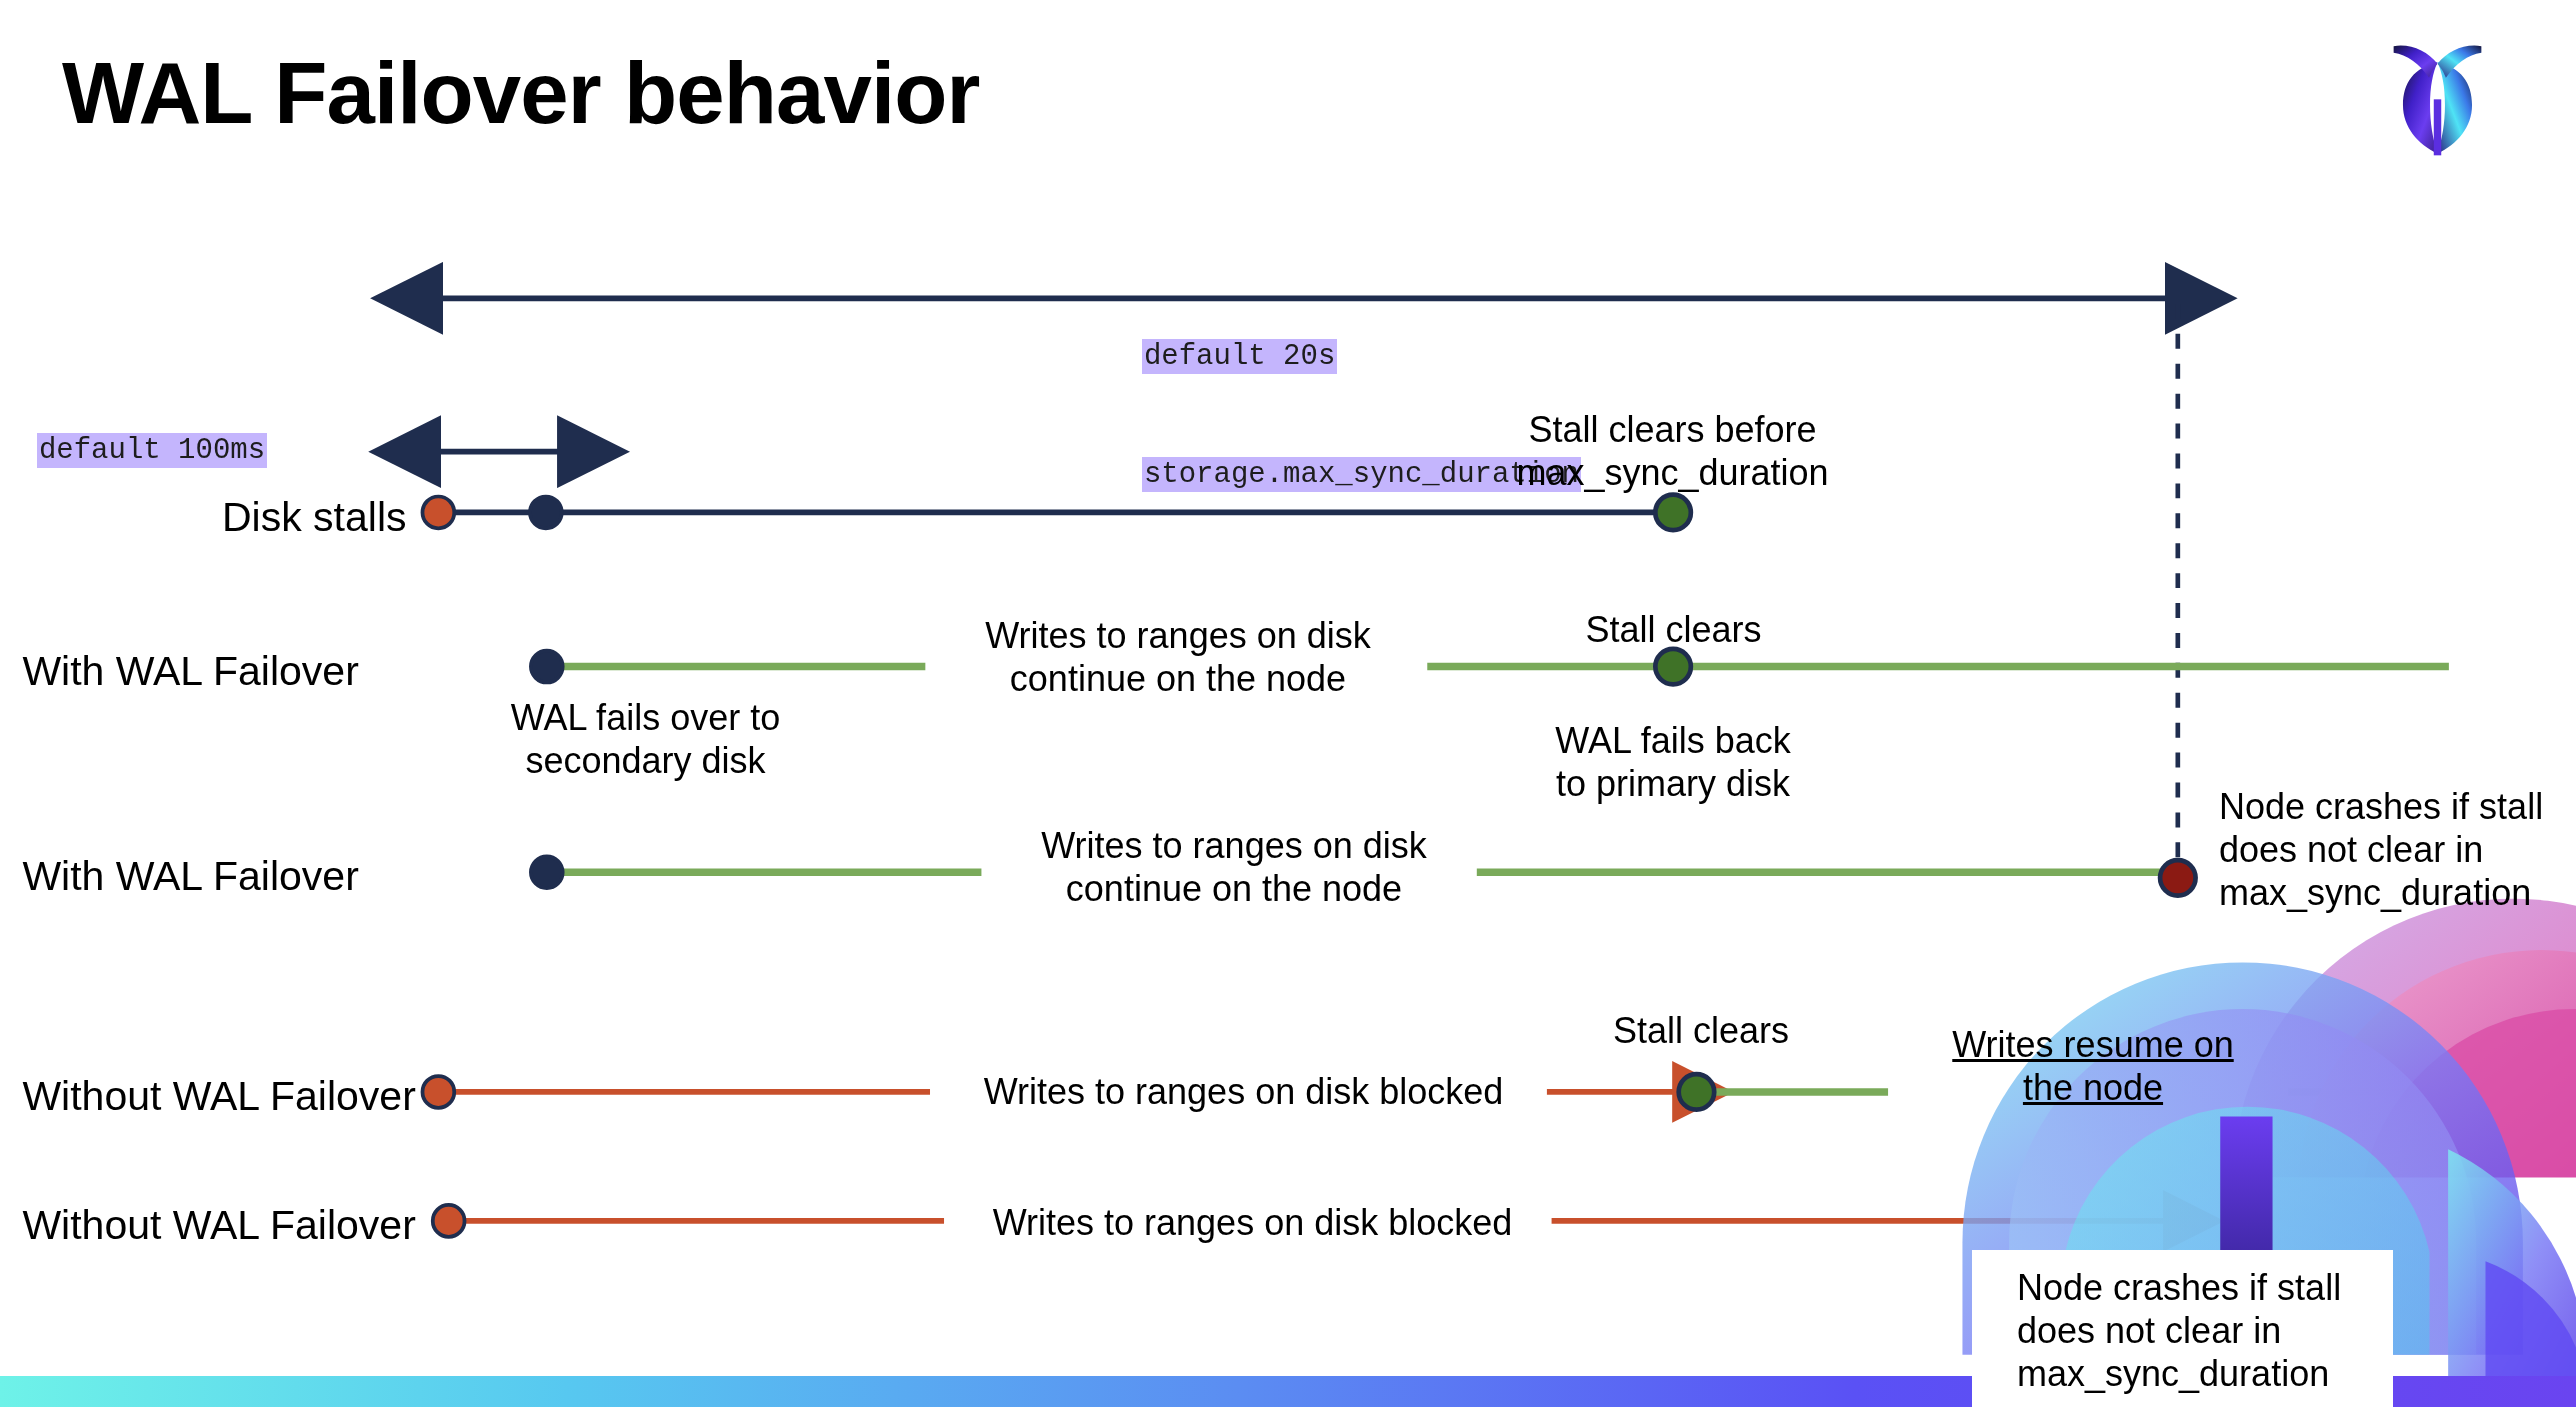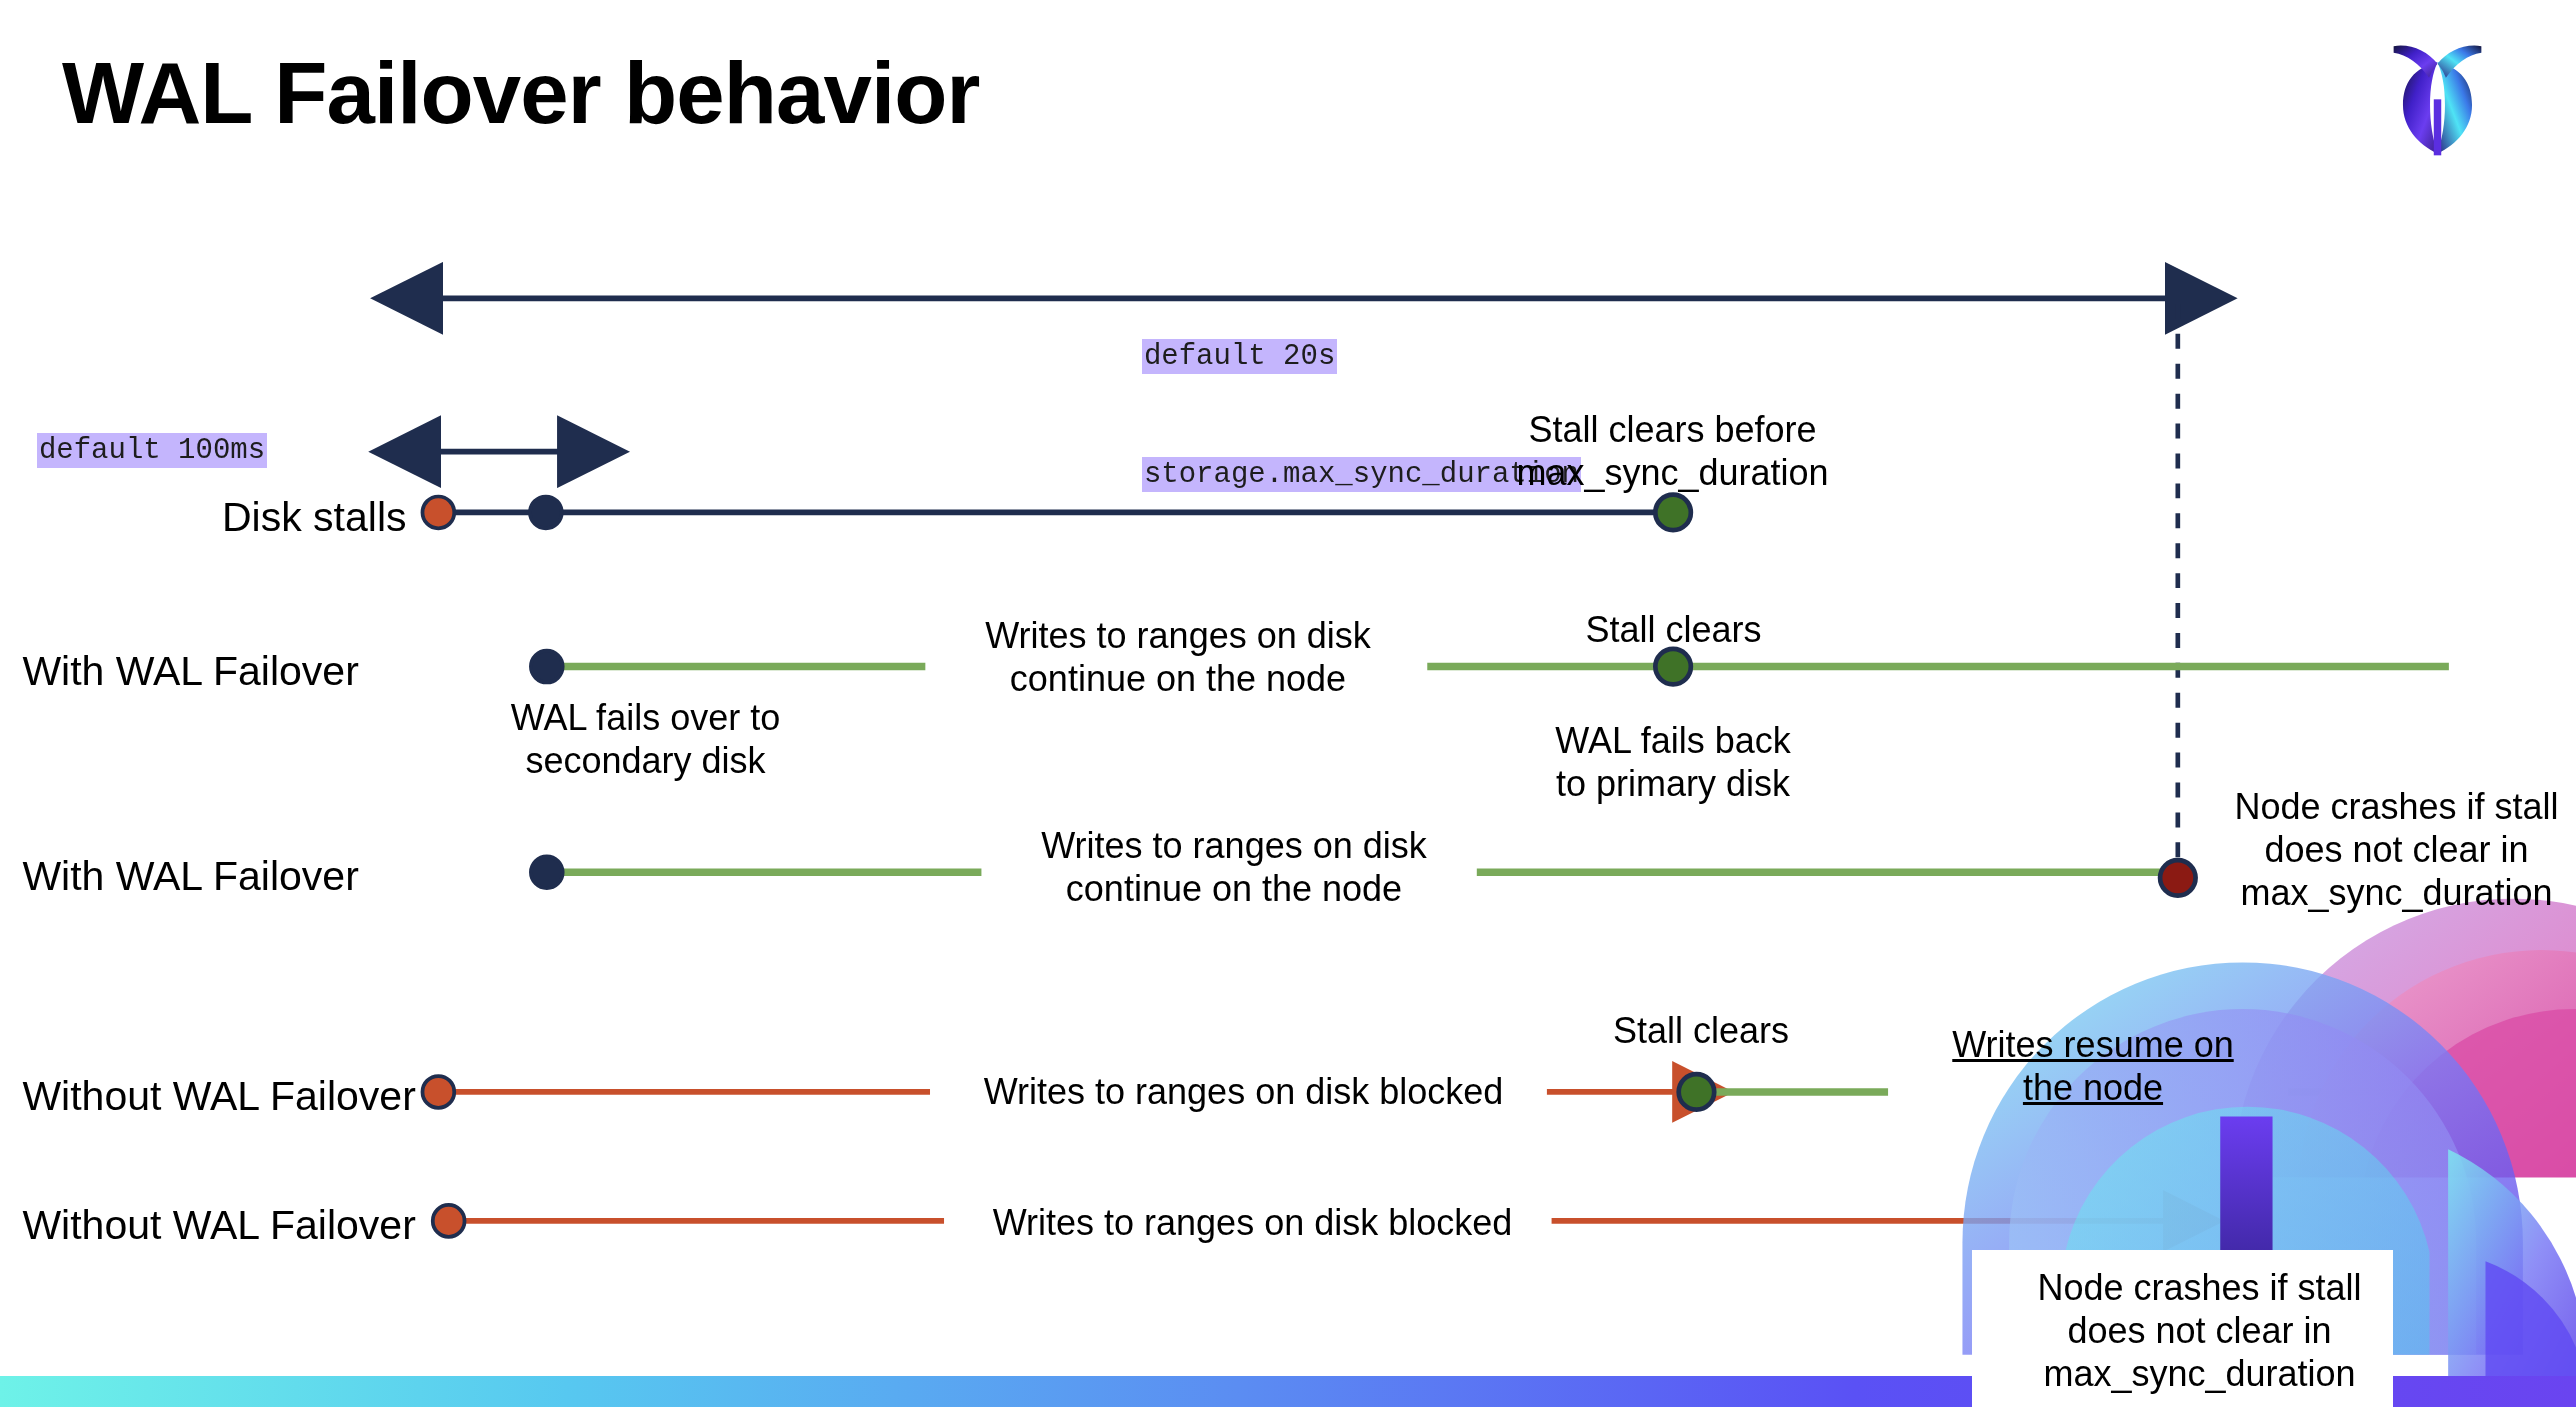--- a/index.html
+++ b/index.html
@@ -21,21 +21,21 @@
 
   
   #logo{position:absolute;left:2386px;top:34px;width:103px;height:126px;}
 
   
   #diagram{position:absolute;left:0;top:0;width:2576px;height:1408px;}
 
   
   .lbl{position:absolute;color:#000000;font-size:36px;line-height:1.20;white-space:pre-line;}
   .lbl.c{text-align:center;}
-  .lbl.l{text-align:center;}
+  .lbl.l{text-align:left;}
 
   .code{
     position:absolute;
     font-family:"Liberation Mono","DejaVu Sans Mono",monospace;
     font-size:29px;line-height:1.35;color:#1d1d1d;
     white-space:pre;
   }
   .code span{background:#c4b5fd;padding:0.9px 1.9px;}
 
   .rowlabel{position:absolute;color:#000;font-size:41px;white-space:nowrap;}

